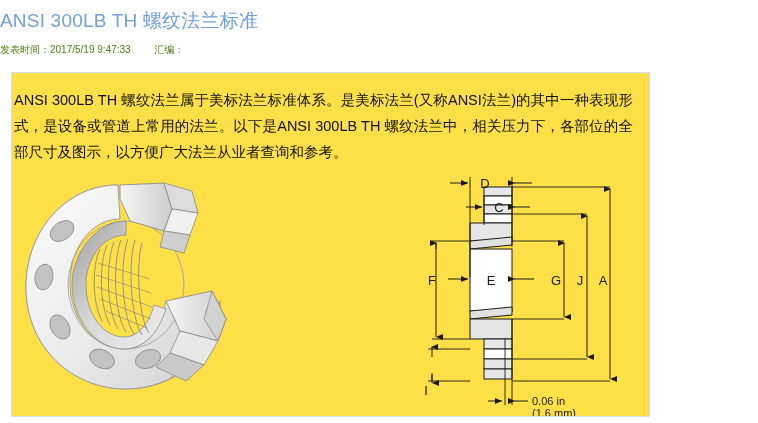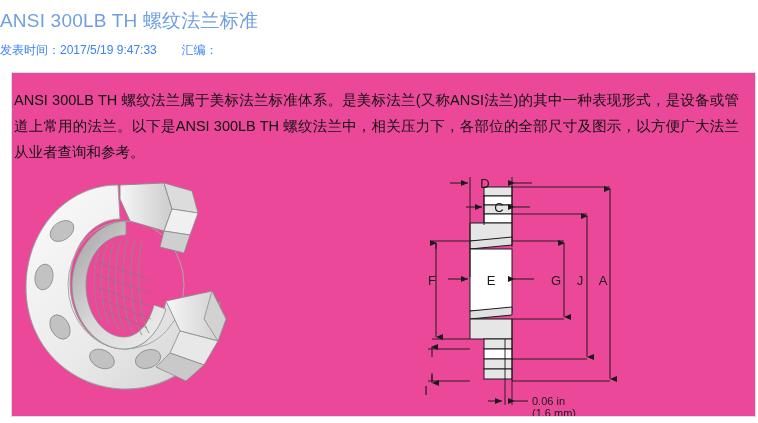--- a/index.html
+++ b/index.html
@@ -24,40 +24,40 @@
   .article-title {
     font-size: 19px;
     font-weight: normal;
     color: #6f9fe0;
     letter-spacing: 0.2px;
     margin: 0;
     line-height: 24px;
   }
   .article-meta {
     margin-top: 9px;
-    font-size: 12px;
-    color: #3b82f6;
+    font-size: 10px;
+    color: #4d7c0f;
     line-height: 16px;
     white-space: nowrap;
   }
   .meta-sep {
     display: inline-block;
     width: 18px;
   }
 
   
   .content-box {
     position: absolute;
     left: 11px;
     top: 72px;
-    width: 745px;
+    width: 639px;
     height: 345px;
     border: 1px solid #cfe0ef;
     box-sizing: border-box;
-    background: #ec4899;
+    background: #fde047;
   }
 
   .body-text {
     margin: 0;
     padding: 14px 16px 0 2px;
     font-size: 14.5px;
     line-height: 26px;
     color: #111111;
     text-align: justify;
   }

